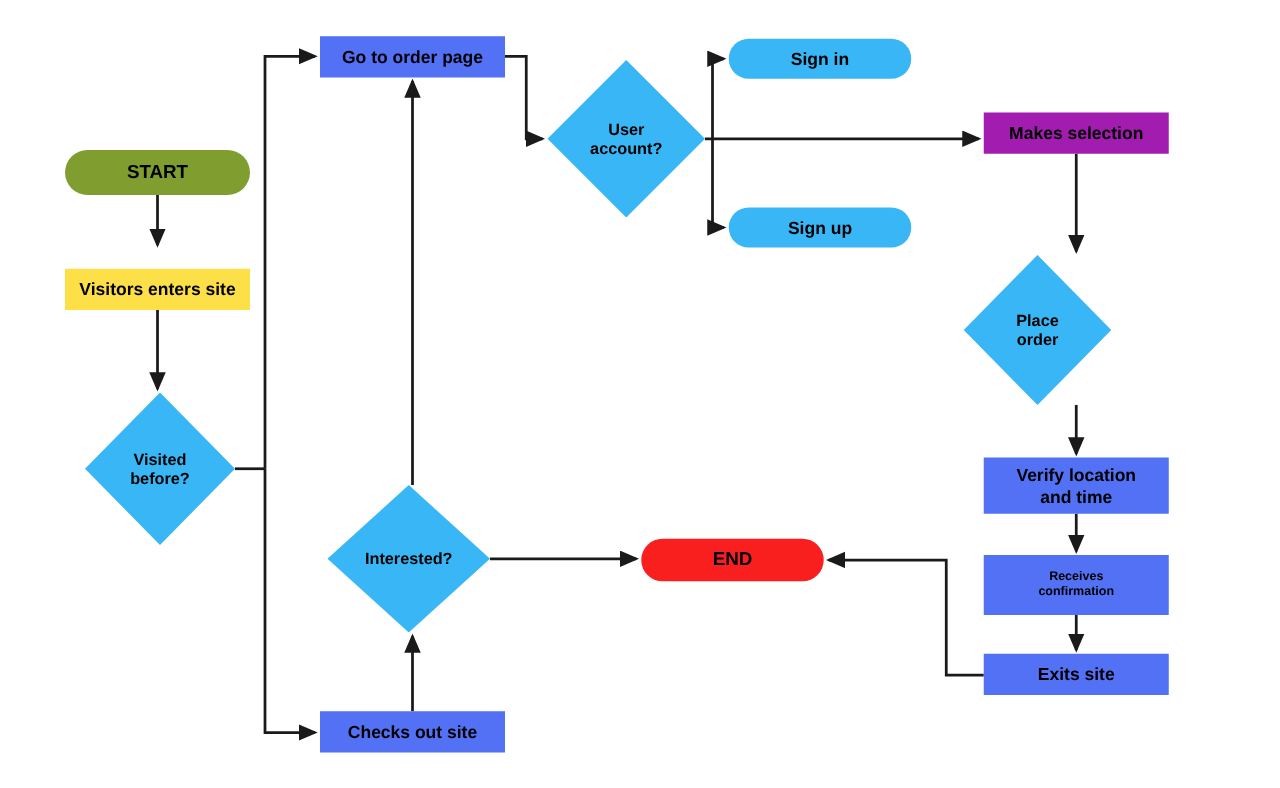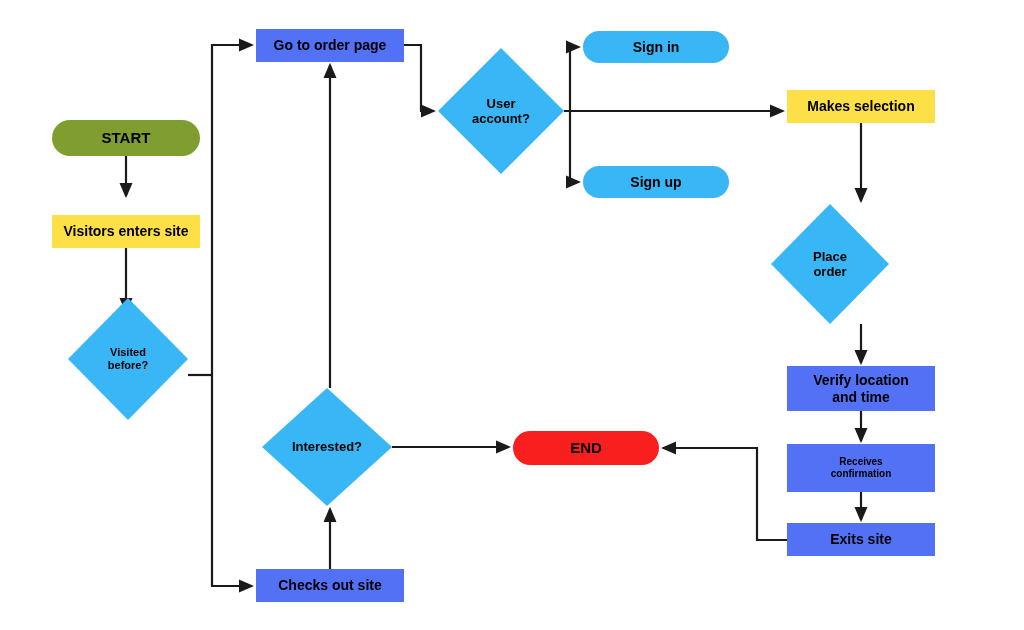--- a/index.html
+++ b/index.html
@@ -98,21 +98,21 @@
       </g>
   </svg>
 
   <div id="node-layer">
       <div class="node node-terminator" style="left: 52px; top: 120px; width: 148px; height: 36px; font-size: 15px; background: rgb(127, 158, 47);">
         <span class="label">START</span>
       </div>
       <div class="node node-process" style="left: 52px; top: 199px; width: 148px; height: 33px; font-size: 14px; background: #fde047; margin-top: 16px;">
         <span class="label">Visitors enters site</span>
       </div>
-      <div class="node node-decision" style="left: 68px; top: 298px; width: 120px; height: 122px; font-size: 11px;">
+      <div class="node node-decision" style="left: 68px; top: 314px; width: 120px; height: 122px; font-size: 13px;">
         <svg class="diamond-shape" viewBox="0 0 100 100" preserveAspectRatio="none">
           <polygon points="50,0 100,50 50,100 0,50" fill="#38b6f5"></polygon>
         </svg>
         <span class="label">Visited
 before?</span>
       </div>
       <div class="node node-process" style="left: 256px; top: 29px; width: 148px; height: 33px; font-size: 14px; background: rgb(82, 113, 245);">
         <span class="label">Go to order page</span>
       </div>
       <div class="node node-decision" style="left: 438px; top: 48px; width: 126px; height: 126px; font-size: 13px;">
@@ -121,21 +121,21 @@
         </svg>
         <span class="label">User
 account?</span>
       </div>
       <div class="node node-terminator" style="left: 583px; top: 31px; width: 146px; height: 32px; font-size: 14px; background: rgb(56, 182, 245);">
         <span class="label">Sign in</span>
       </div>
       <div class="node node-terminator" style="left: 583px; top: 166px; width: 146px; height: 32px; font-size: 14px; background: rgb(56, 182, 245); justify-content: center;">
         <span class="label">Sign up</span>
       </div>
-      <div class="node node-process" style="left: 787px; top: 90px; width: 148px; height: 33px; font-size: 14px; background: #fde047;">
+      <div class="node node-process" style="left: 787px; top: 90px; width: 148px; height: 33px; font-size: 14px; background: #a21caf;">
         <span class="label">Makes selection</span>
       </div>
       <div class="node node-decision" style="left: 771px; top: 204px; width: 118px; height: 120px; font-size: 13px;">
         <svg class="diamond-shape" viewBox="0 0 100 100" preserveAspectRatio="none">
           <polygon points="50,0 100,50 50,100 0,50" fill="#38b6f5"></polygon>
         </svg>
         <span class="label">Place
 order</span>
       </div>
       <div class="node node-process" style="left: 787px; top: 366px; width: 148px; height: 45px; font-size: 14px; background: rgb(82, 113, 245);">

